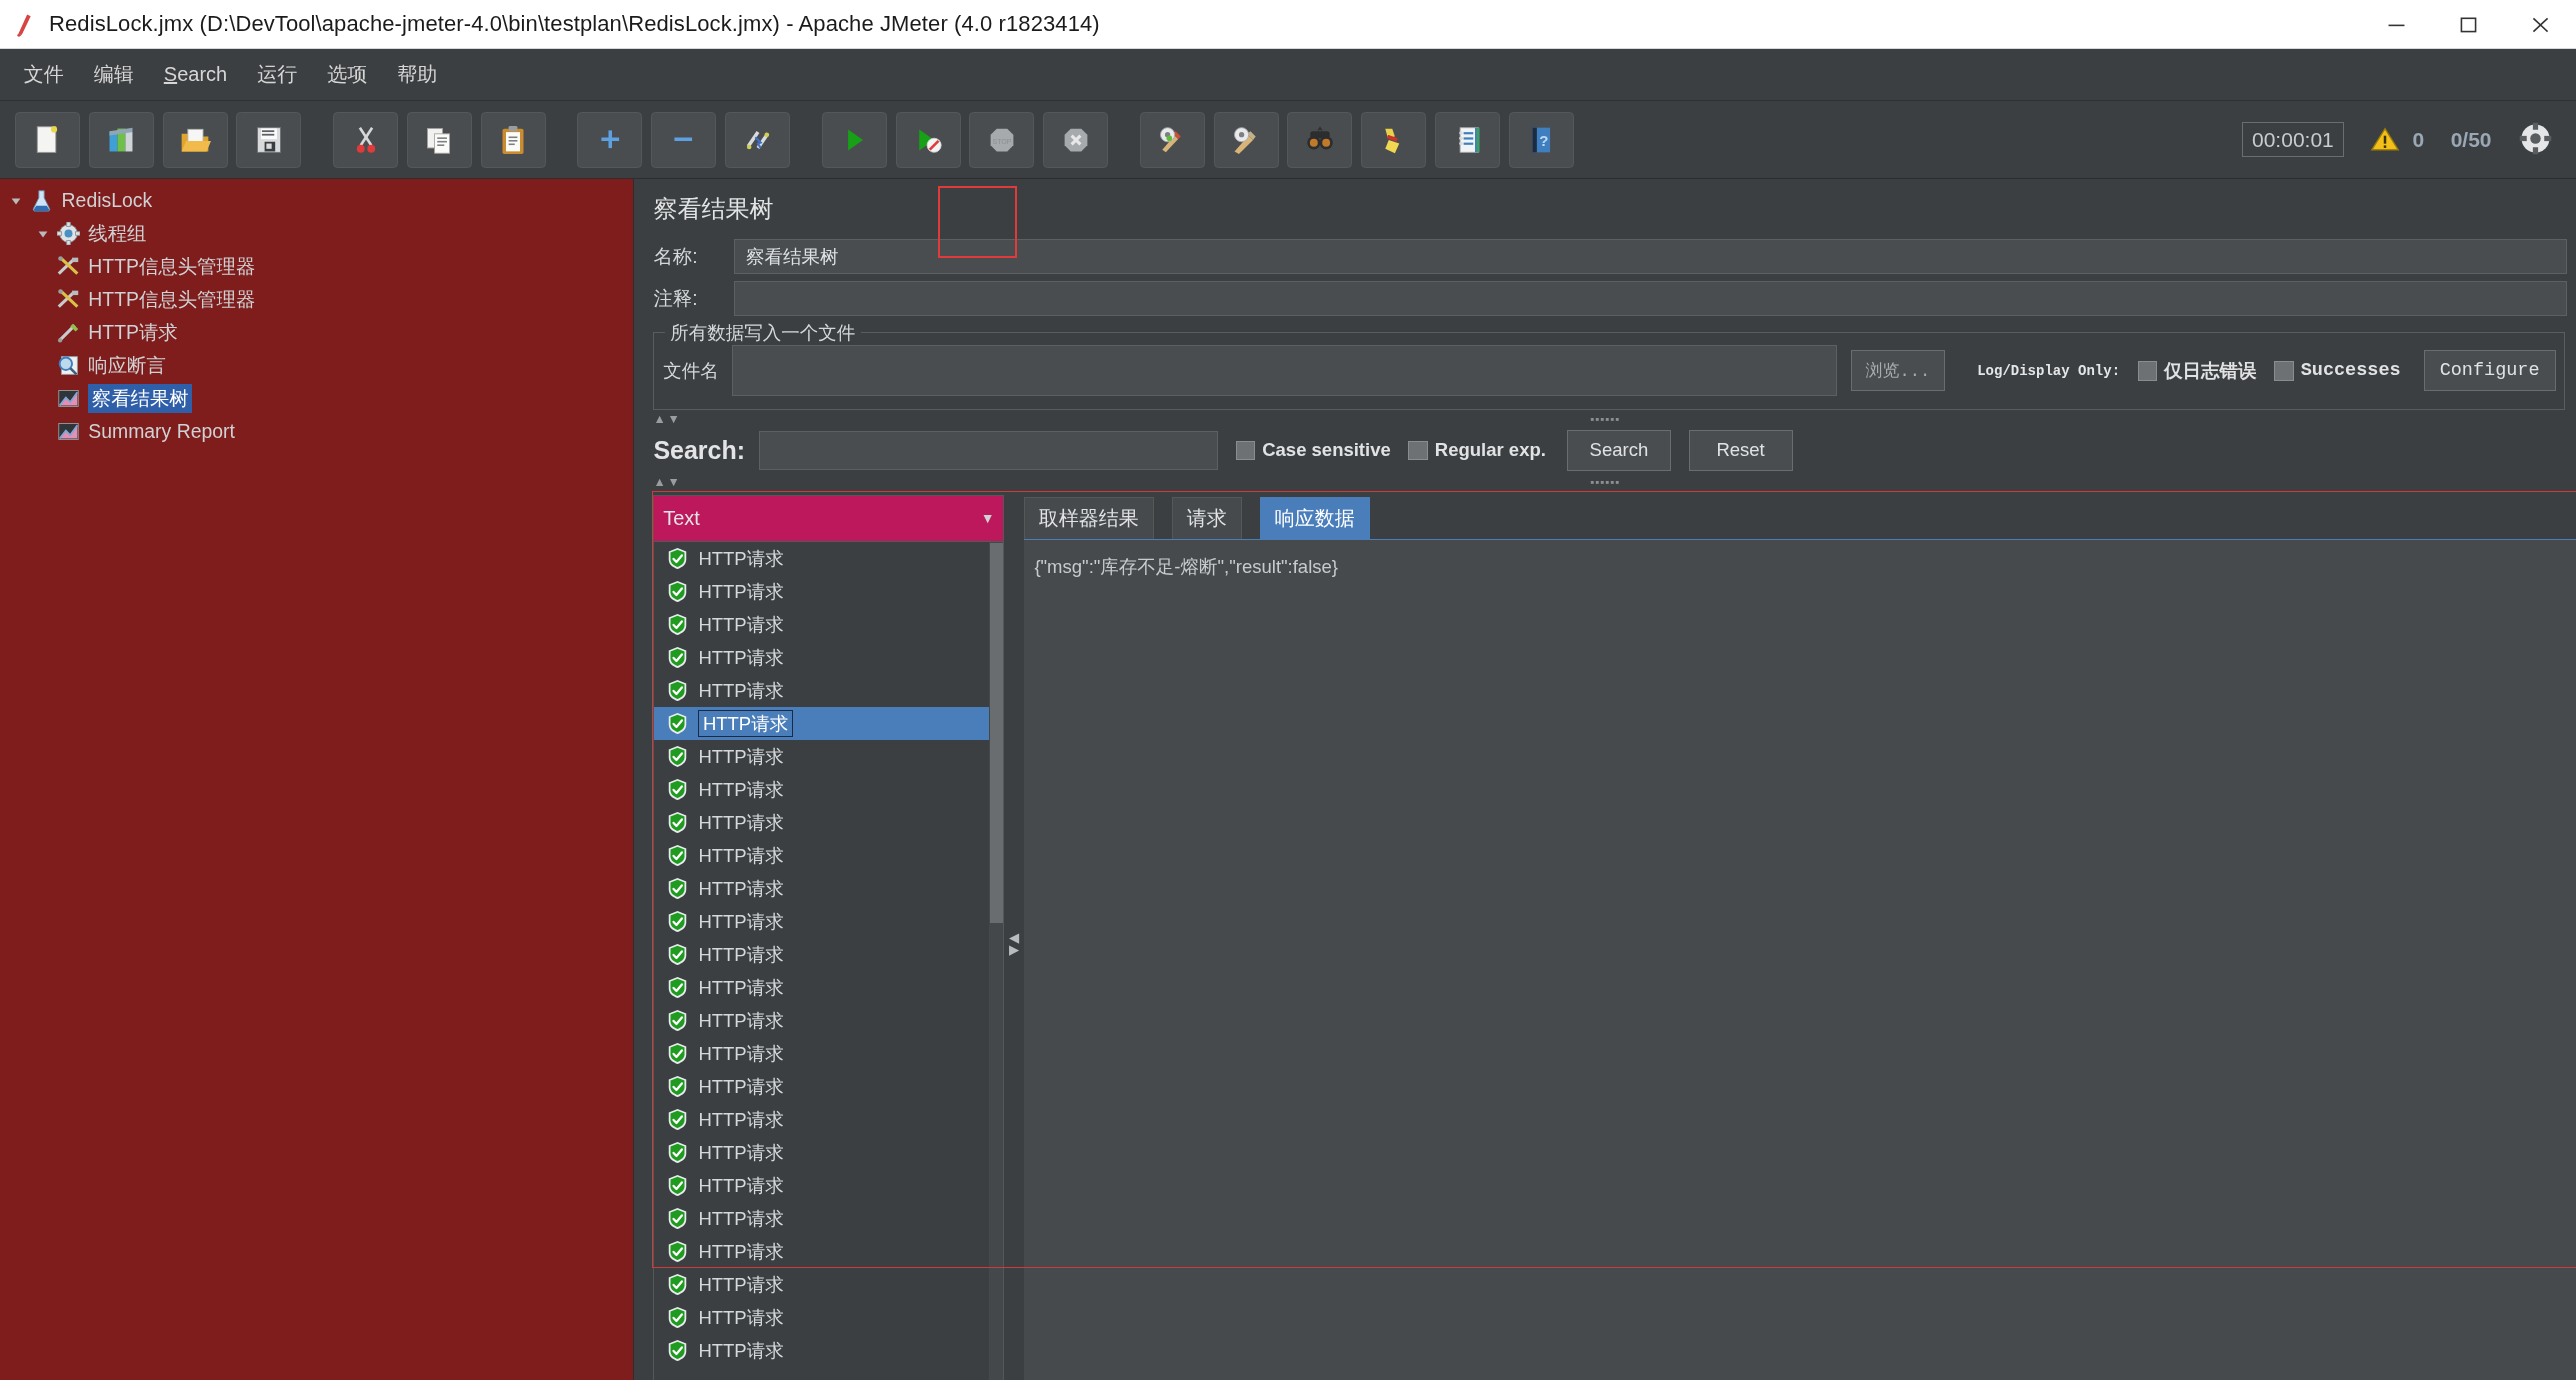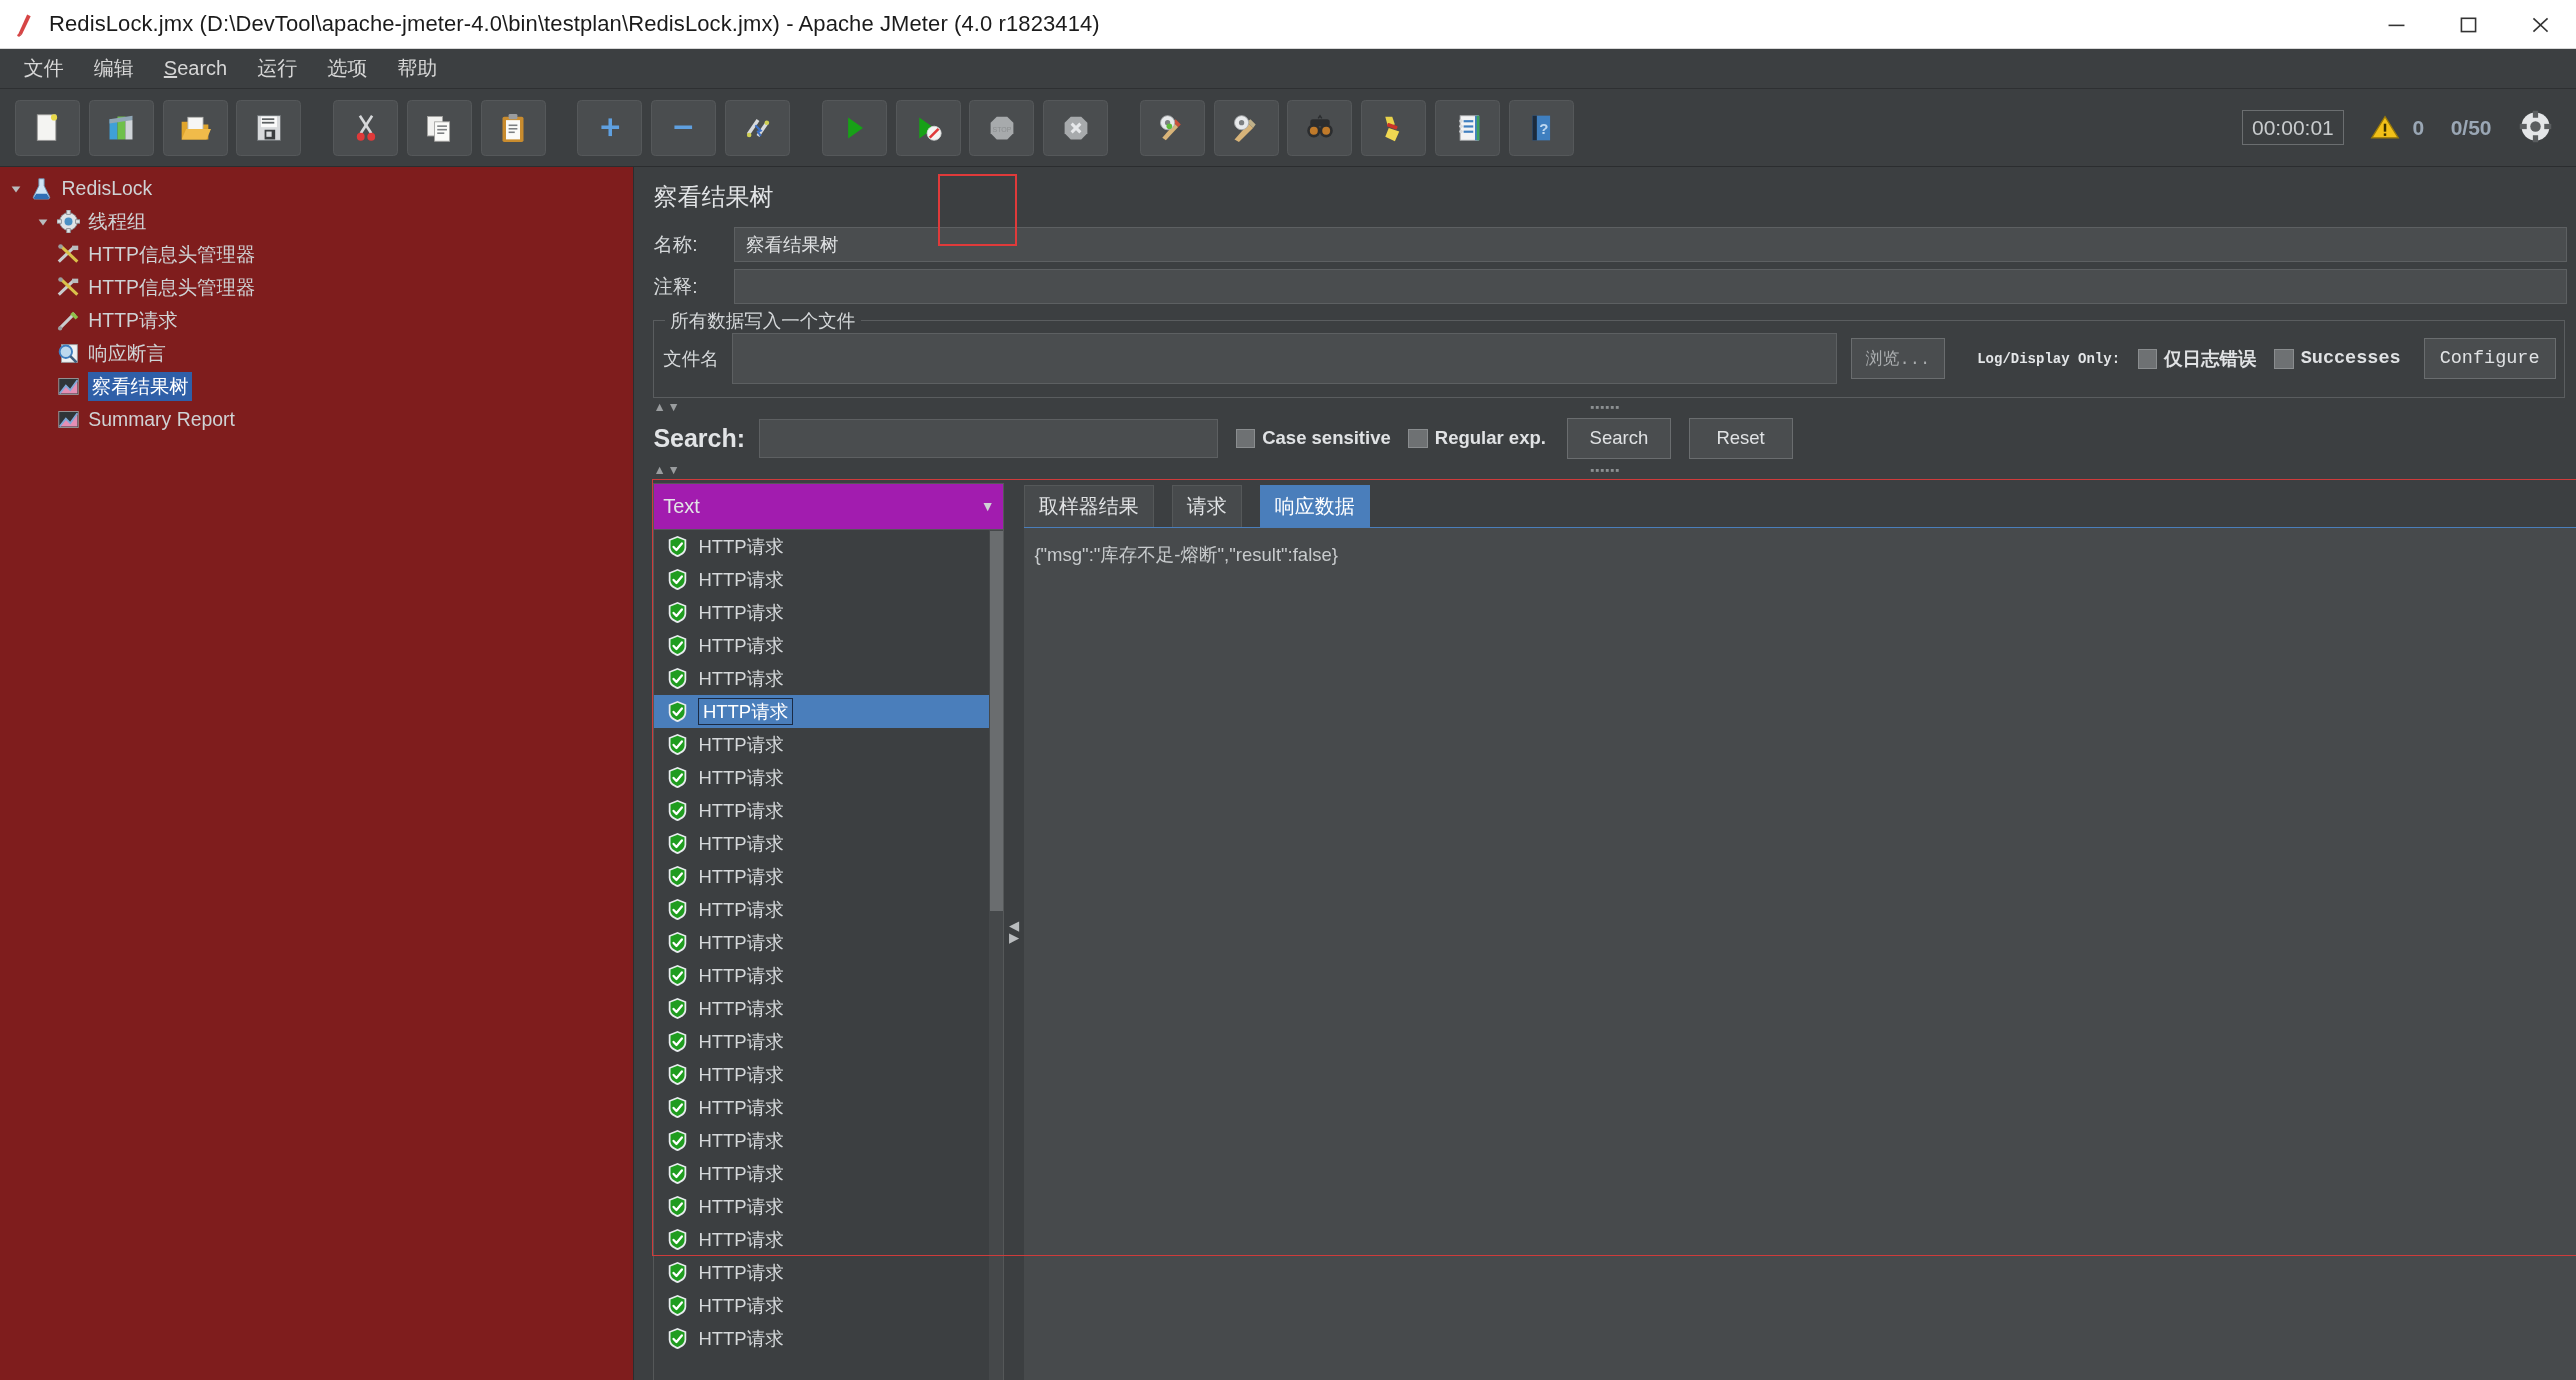--- a/index.html
+++ b/index.html
@@ -17,21 +17,21 @@
   .titlebar .tb-icon { width: 49px; display:flex; align-items:center; justify-content:center; }
   .titlebar .tb-text {
     font-size: 22px; color: #1b1b1b; letter-spacing: 0.1px; white-space: nowrap;
   }
   .win-btns { margin-left:auto; display:flex; height:100%; }
   .win-btn { width: 72px; height: 49px; display:flex; align-items:center; justify-content:center; }
   .win-btn svg { display:block; }
 
   
   .menubar {
-    height: 40px; background: #3c3f41; display:flex; align-items:center;
+    height: 52px; background: #3c3f41; display:flex; align-items:center;
     padding-left: 8.8px; gap: 0px; border-bottom: 0.9px solid #2e3032;
   }
   .menu-item {
     font-size: 20px; color: #d6d6d6; padding: 3.5px 15px; cursor: default; white-space: nowrap;
   }
   .menu-item u { text-decoration: underline; }
 
   
   .toolbar {
     height: 78px; background: #3c3f41; display:flex; align-items:center;
@@ -133,21 +133,21 @@
   .search-btn { margin-left: 21px; min-width: 104px; }
   .reset-btn { margin-left: 17.7px; min-width: 104px; }
 
   
   .results-wrap { flex: 1; display:flex; position: relative; margin-top: 3.5px; min-height: 0; }
   .res-left {
     width: 351px; flex: 0 0 351px; display:flex; flex-direction:column;
     border: 0.9px solid #555859; margin-left: 19.4px; background: #3c3f41;
   }
   .combo {
-    height: 46px; background: #a21caf; border-bottom: 0.9px solid #555859;
+    height: 46px; background: #be185d; border-bottom: 0.9px solid #555859;
     display:flex; align-items:center; padding: 0 8.8px; color:#e2e4e6; font-size: 20px;
   }
   .combo .caret { margin-left:auto; font-size: 14px; color:#d0d3d5; }
   .res-list { flex: 1; overflow: hidden; position: relative; background:#3c3f41; }
   .res-item {
     height: 33px; display:flex; align-items:center; padding-left: 12.4px; font-size: 18.5px; color:#d6d9db;
     white-space: nowrap;
   }
   .res-item .shield { margin-right: 10.6px; display:flex; }
   .res-item.selected { background: #4a7ebb; }

